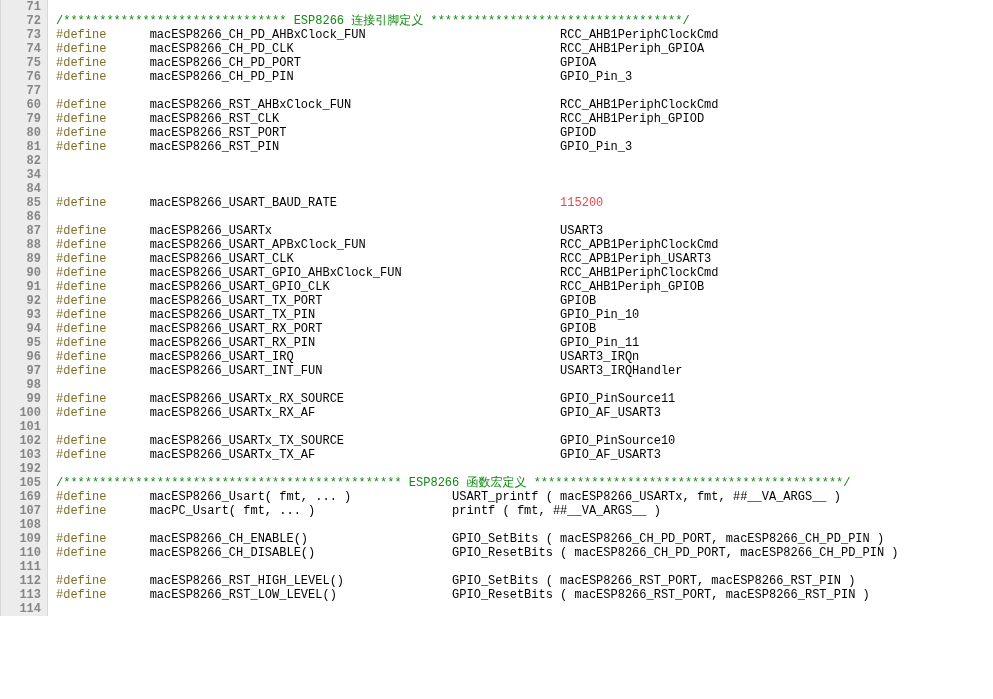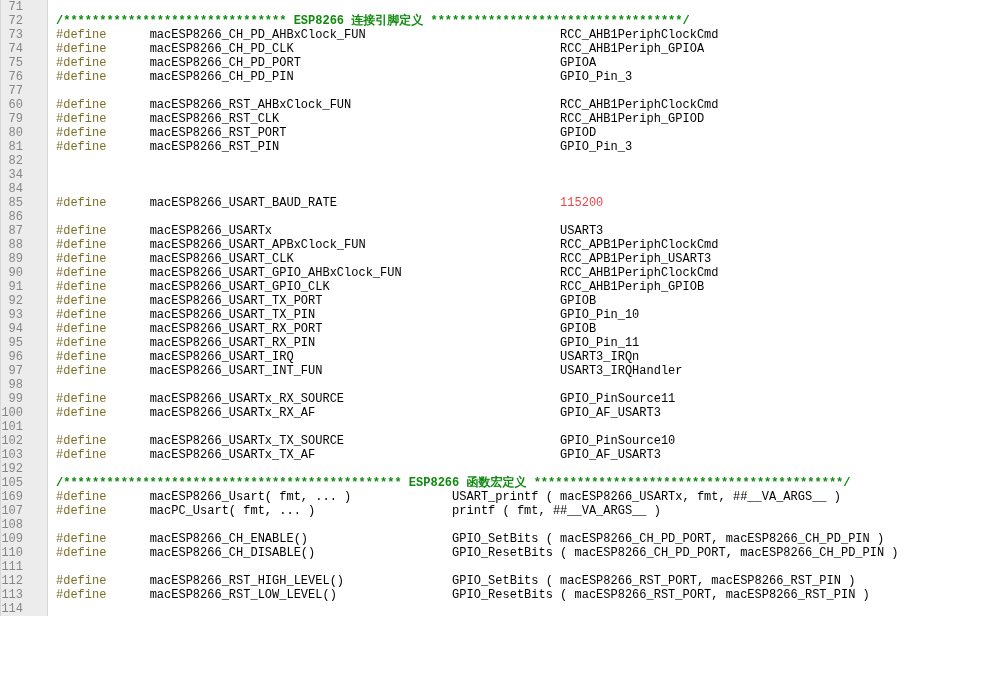--- a/index.html
+++ b/index.html
@@ -9,35 +9,36 @@
     line-height: 14px;
     background: #fff;
     width: 993px;
     overflow: hidden;
   }
   .editor { display:flex; }
   .gutter {
     background: #ececec;
     color: #868686;
     text-align: right;
-    padding: 0 24px 0 0;
+    padding: 0 6px 0 0;
     min-width: 48px;
     user-select: none;
     border-right: 1px solid #d8d8d8;
     border-left: 1px solid #d8d8d8;
+    font-weight: bold;
   }
   .gutter div { height:14px; }
   .code {
     background: #fff;
     white-space: pre;
     padding-left: 8px;
   }
   .code div { height:14px; }
   .kw   { color:#7d6f28;font-family:Liberation Mono, monospace; }     
-  .cm   { color:#0f8a0f; font-weight:bold; }  
+  .cm   { color:#0f8a0f; font-weight:normal; }  
   .num  { color:#ef4444; }     
 </style>
 </head>
 <body>
 
 <div class="editor">
   <div class="gutter" id="gutter">
       <div>71</div>
       <div>72</div>
       <div>73</div>

